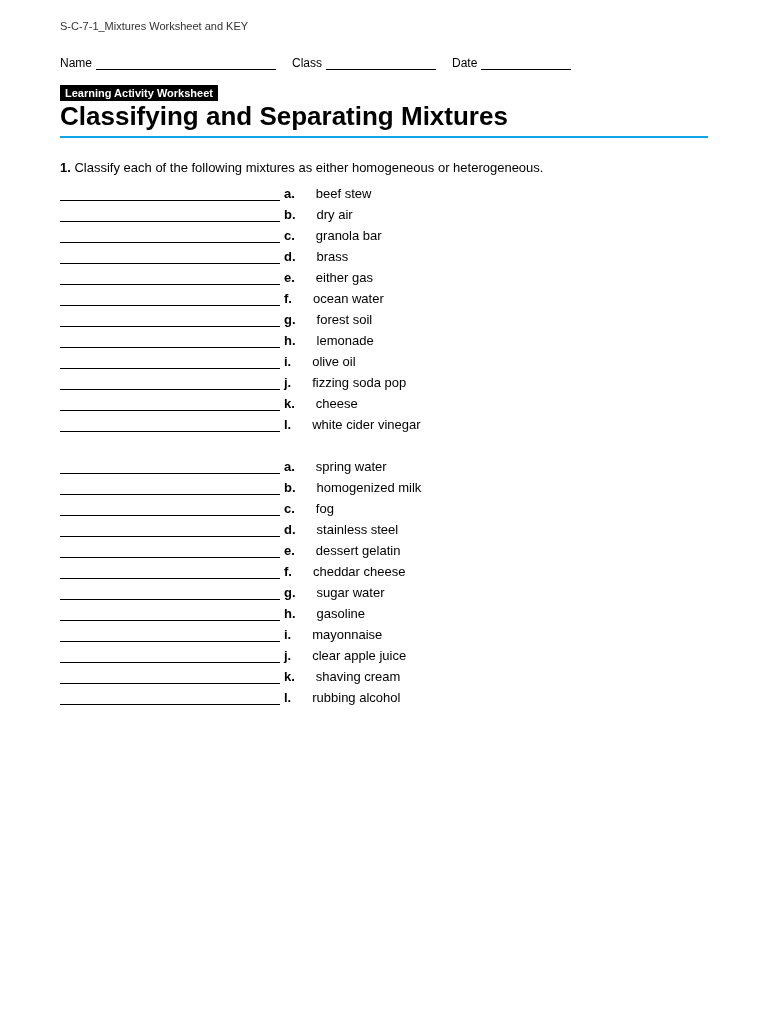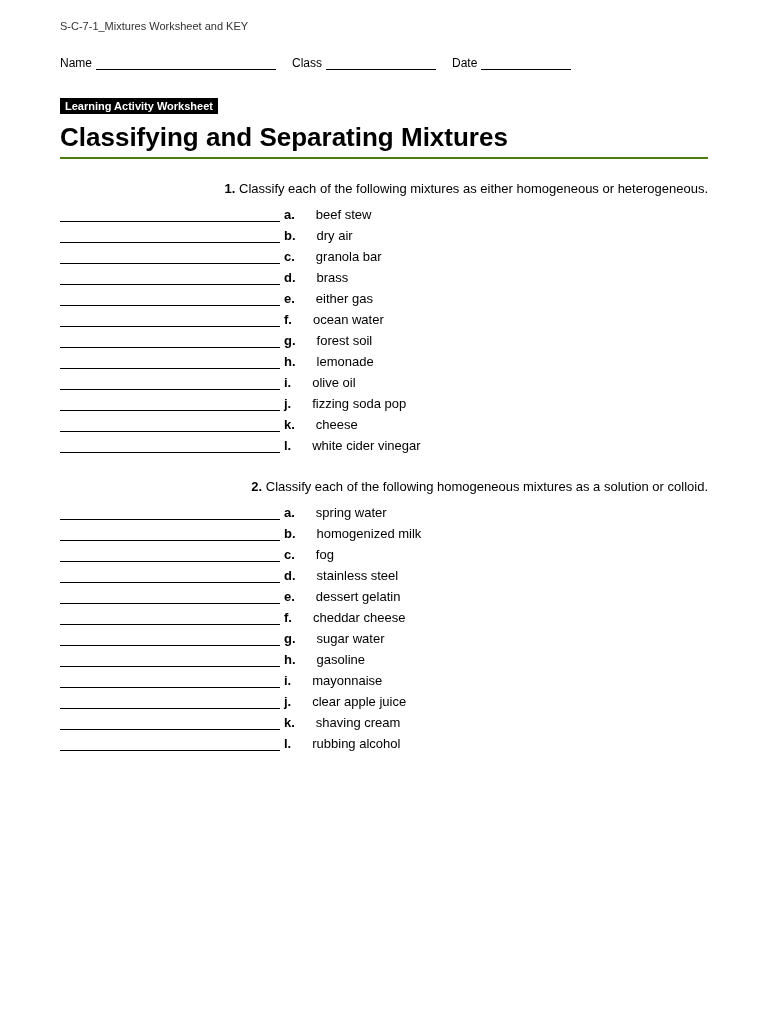--- a/index.html
+++ b/index.html
@@ -21,21 +21,21 @@
     .file-title {
       font-size: 11px;
       color: #333;
       margin-bottom: 23px;
     }
 
     .header-row {
       display: flex;
       align-items: center;
       gap: 0;
-      margin-bottom: 28px;
+      margin-bottom: 15px;
       font-size: 12px;
     }
 
     .header-field {
       display: flex;
       align-items: flex-end;
       gap: 4px;
       margin-right: 16px;
     }
 
@@ -53,34 +53,33 @@
       padding: 0 2px;
     }
 
     .activity-badge {
       display: inline-block;
       background: #000000;
       color: #ffffff;
       font-size: 11px;
       font-weight: bold;
       padding: 2px 5px;
-      margin-bottom: 8px;
+      margin-bottom: 0;
     }
 
     .worksheet-title {
       font-size: 26px;
       font-weight: bold;
-      border-bottom: 2px solid #4d7c0f;
+      border-bottom: 2px solid #0ea5e9;
       padding-bottom: 4px;
       margin-bottom: 22px;
     }
 
     .question-block {
       margin-bottom: 26px;
-      text-align: right;
     }
 
     .question-text {
       font-size: 13px;
       margin-bottom: 10px;
     }
 
     .question-number {
       font-weight: bold;
     }
@@ -203,21 +202,20 @@
           <span class="item-text">cheese</span>
         </li>
         <li>
           <span class="answer-line"></span>
           <span class="item-label">l.</span>
           <span class="item-text">white cider vinegar</span>
         </li>
       </ul>
     </div>
     <div class="question-block">
-      <p class="question-text"><span class="question-number">2.</span> Classify each of the following homogeneous mixtures as a solution or colloid.</p>
       <ul class="items-list">
         <li>
           <span class="answer-line"></span>
           <span class="item-label">a.</span>
           <span class="item-text">spring water</span>
         </li>
         <li>
           <span class="answer-line"></span>
           <span class="item-label">b.</span>
           <span class="item-text">homogenized milk</span>

